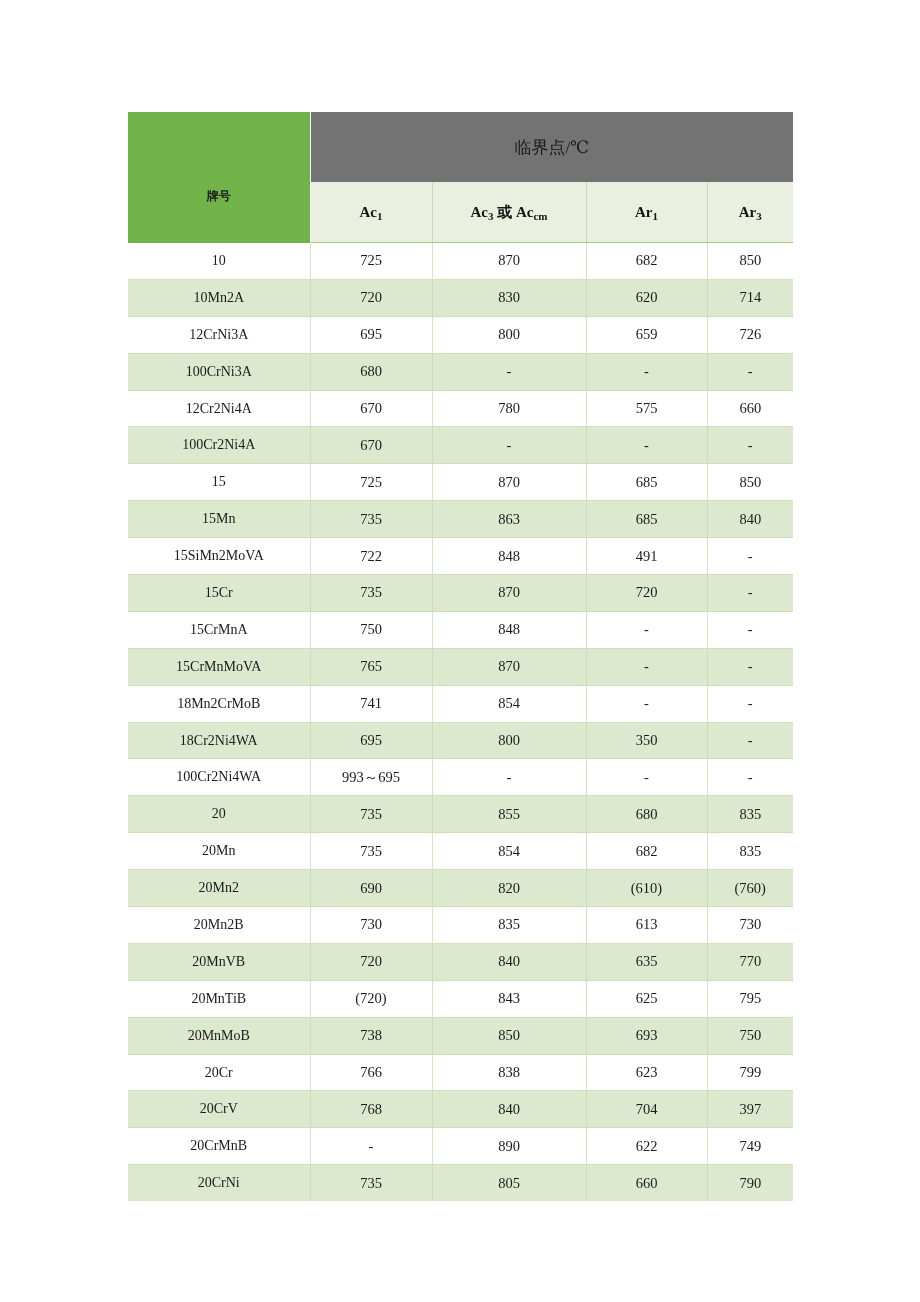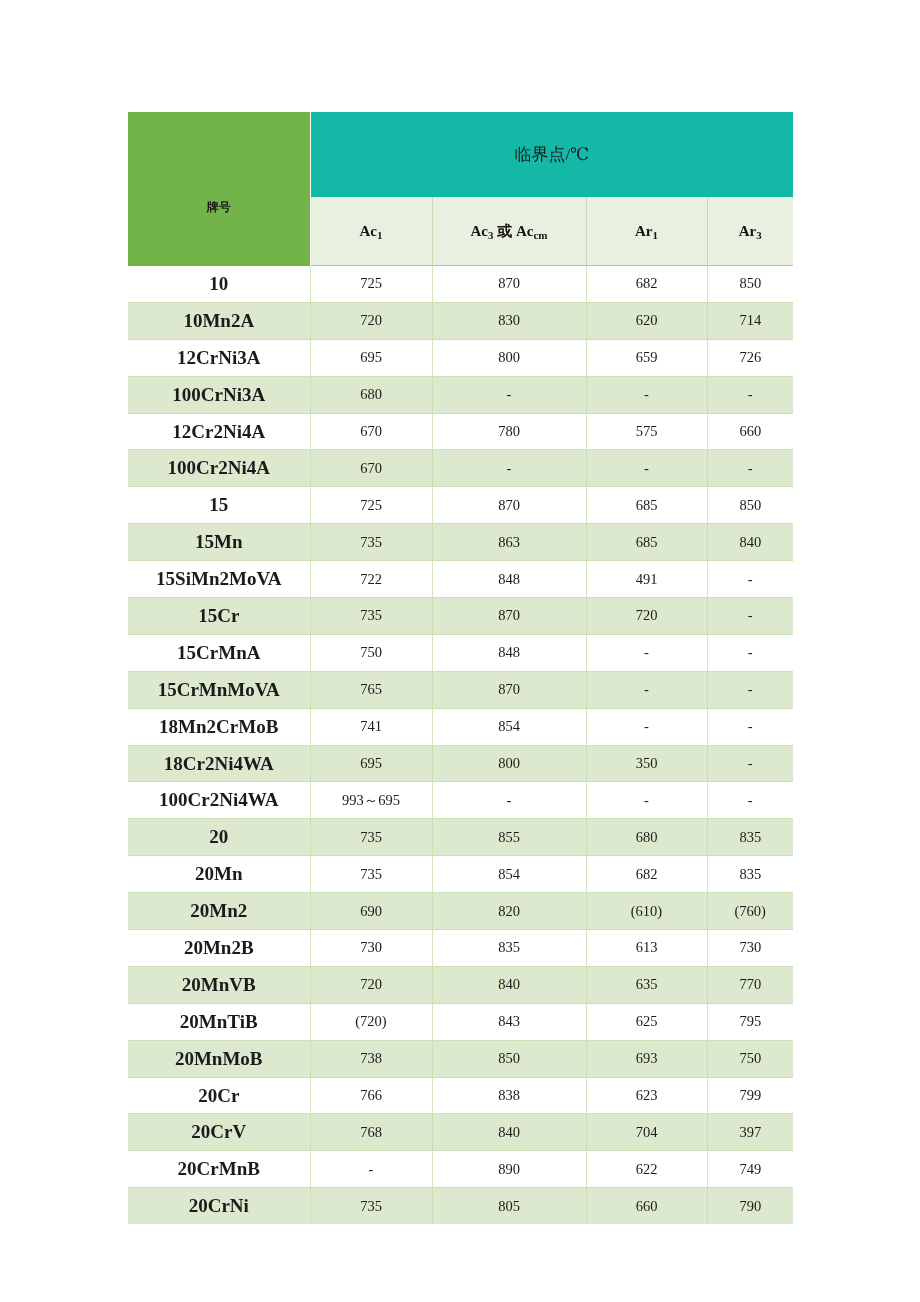--- a/index.html
+++ b/index.html
@@ -54,37 +54,37 @@
     vertical-align: middle;
     text-align: center;
     border: none;
     border-right: 1px solid #ffffff;
     padding: 0;
     padding-top: 38px;
     box-sizing: border-box;
   }
 
   th.span-head {
-    background: #14b8a6;
+    background: #737373;
     color: #1a1a1a;
     font-weight: normal;
     font-size: 17px;
-    height: 61px;
+    height: 70px;
     vertical-align: middle;
     text-align: center;
     border: none;
-    padding: 12px;
+    padding: 0;
   }
 
   th.sub-head {
     background: #E9F0DF;
     color: #141414;
     font-weight: bold;
     font-size: 15px;
-    height: 68px;
+    height: 60px;
     vertical-align: middle;
     text-align: center;
     padding: 0;
     border-left: 1px solid #C8DCB2;
     border-bottom: 1px solid #A9C98C;
   }
   th.sub-head.first { border-left: none; }
 
   th.sub-head sub {
     font-size: 11px;
@@ -99,22 +99,22 @@
     font-size: 14.5px;
     color: #1b1b1b;
     text-align: center;
     vertical-align: middle;
     padding: 0;
     border-left: 1px solid #D3E4BF;
     border-bottom: 1px solid #CFE1B9;
     background: #ffffff;
   }
   td.cell.grade {
-    font-weight: bold;
-    font-size: 19px;
+    font-weight: normal;
+    font-size: 14px;
     border-left: none;
     margin-top: 12px;
   }
 
   tr.alt td.cell {
     background: #DDE9CE;
     border-left: 1px solid #CBDEB4;
     border-bottom: 1px solid #CBDEB4;
   }
   tr.alt td.cell.grade { border-left: none; }

